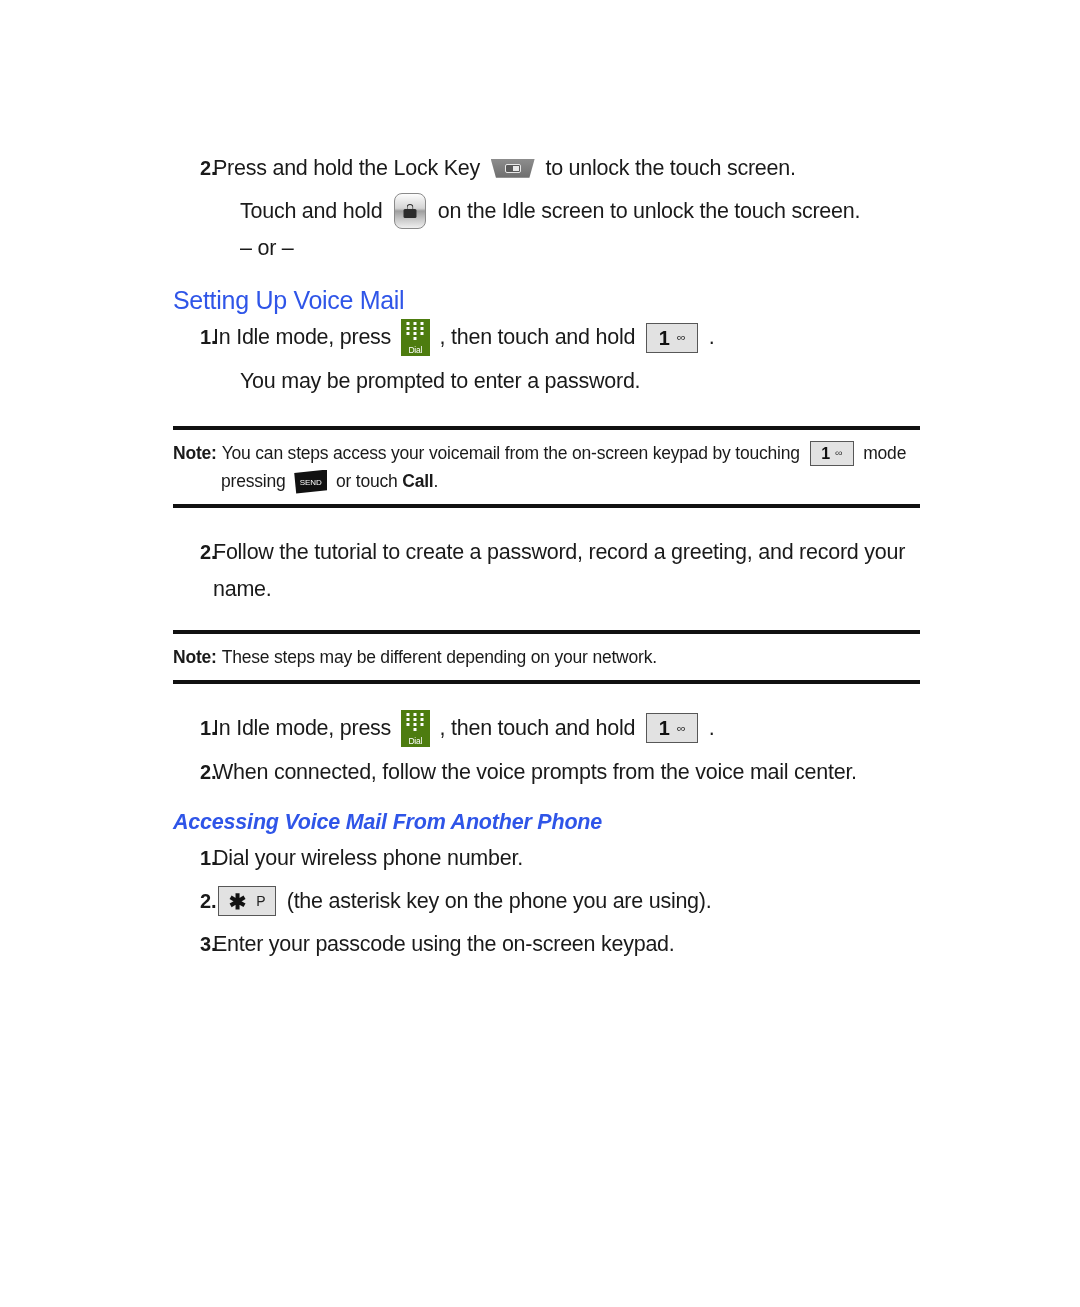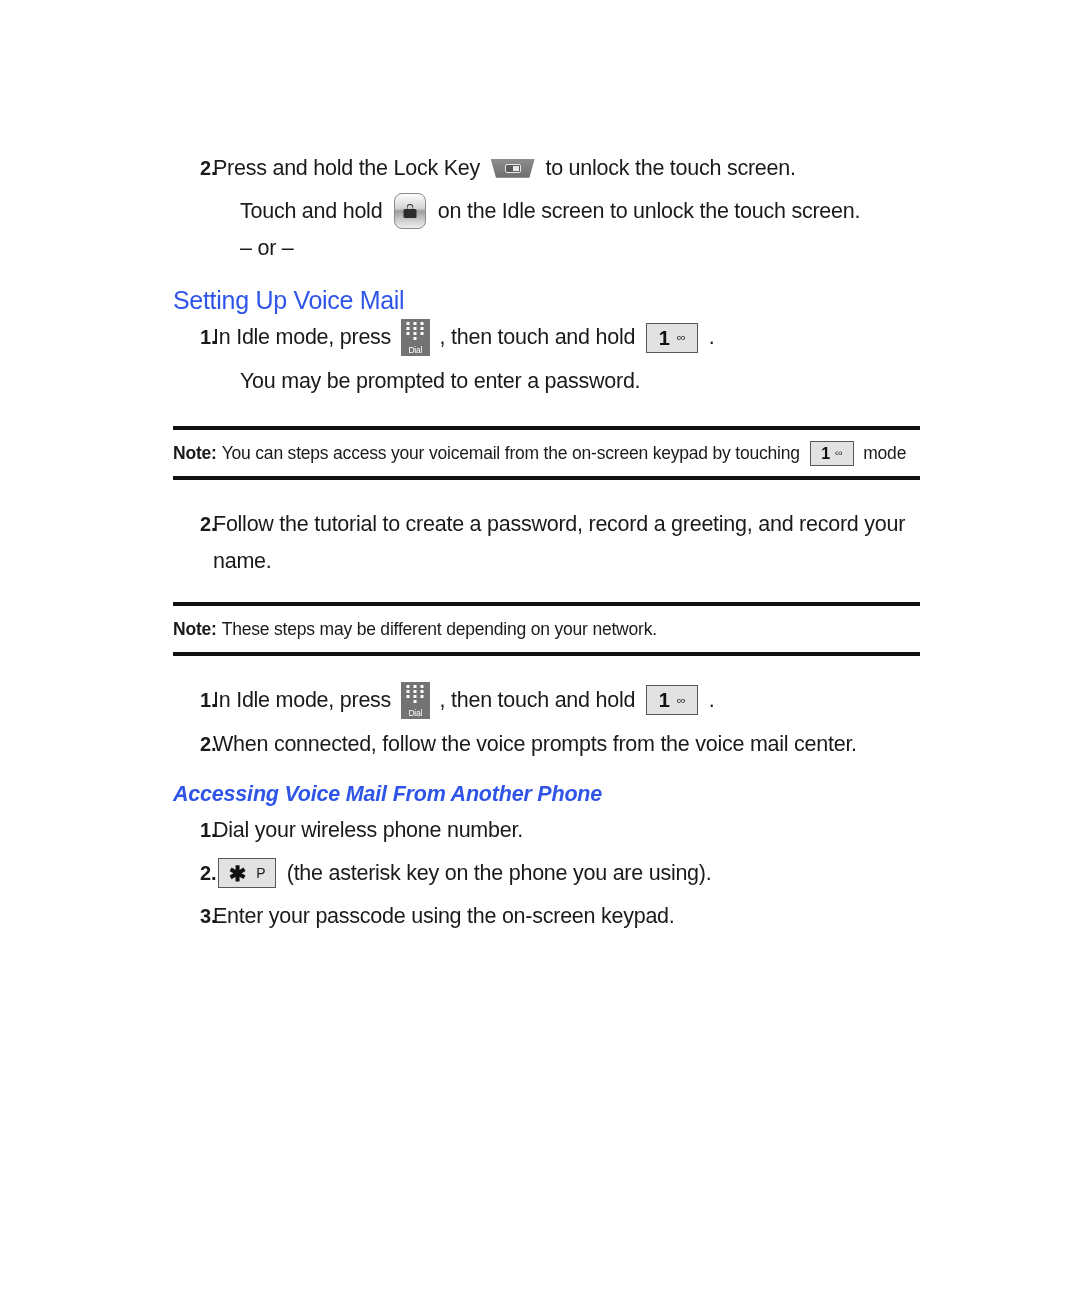--- a/index.html
+++ b/index.html
@@ -181,21 +181,21 @@
     width: 13px; height: 9px;
     background: #2c2c2c;
     border-radius: 1.5px;
   }
 
   
   .key-dial {
     width: 29px;
     height: 37px;
     margin: 0 4px;
-    background: #737373;
+    background: #4d7c0f;
     position: relative;
     top: -1px;
   }
   .key-dial .grid {
     position: absolute;
     left: 50%;
     top: 3px;
     transform: translateX(-50%);
     width: 17px;
     height: 20px;
@@ -383,20 +383,28 @@
         <span class="note-label">Note:</span>
         <span class="note-text">
           <span>You can steps access your voicemail from the on-screen keypad by touching</span>
           <span class="inline-icon key-one small">
             <span class="digit">1</span>
             <span class="vm">∞</span>
           </span>
           <span>mode</span>
         </span>
       </div>
+      <div class="note-indent">
+        <span>pressing</span>
+        <span class="inline-icon key-send">
+          <span class="lbl">SEND</span>
+        </span>
+        <span>or touch</span>
+        <span class="b">Call</span><span>.</span>
+      </div>
     </div>
 
     <div class="gap-lg"></div>
 
     <div class="step">
       <div class="step-num">2.</div>
       <div class="step-body">Follow the tutorial to create a password, record a greeting, and record your name.</div>
     </div>
 
     <div class="gap-md"></div>

